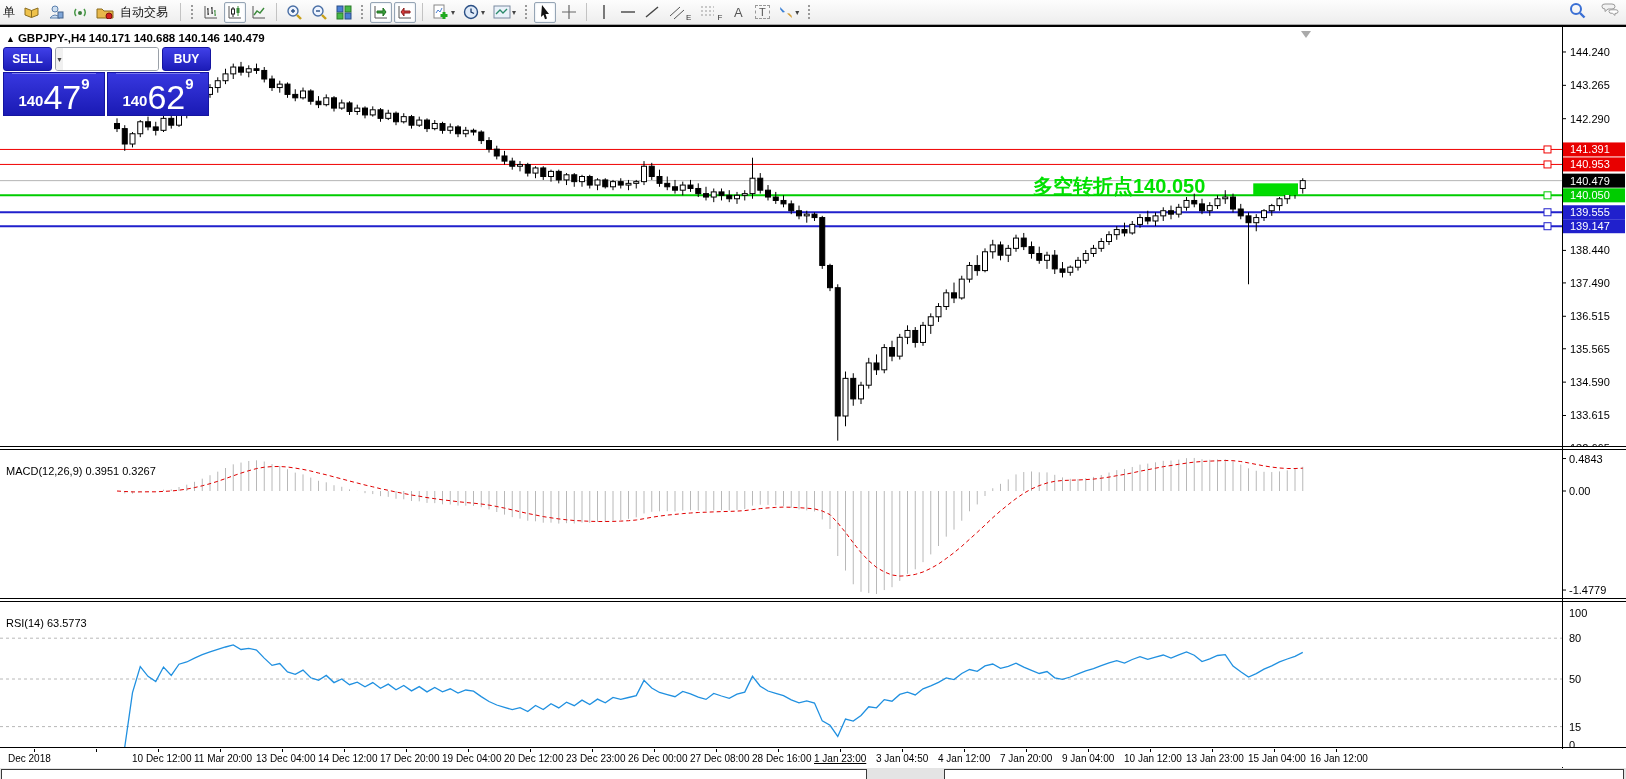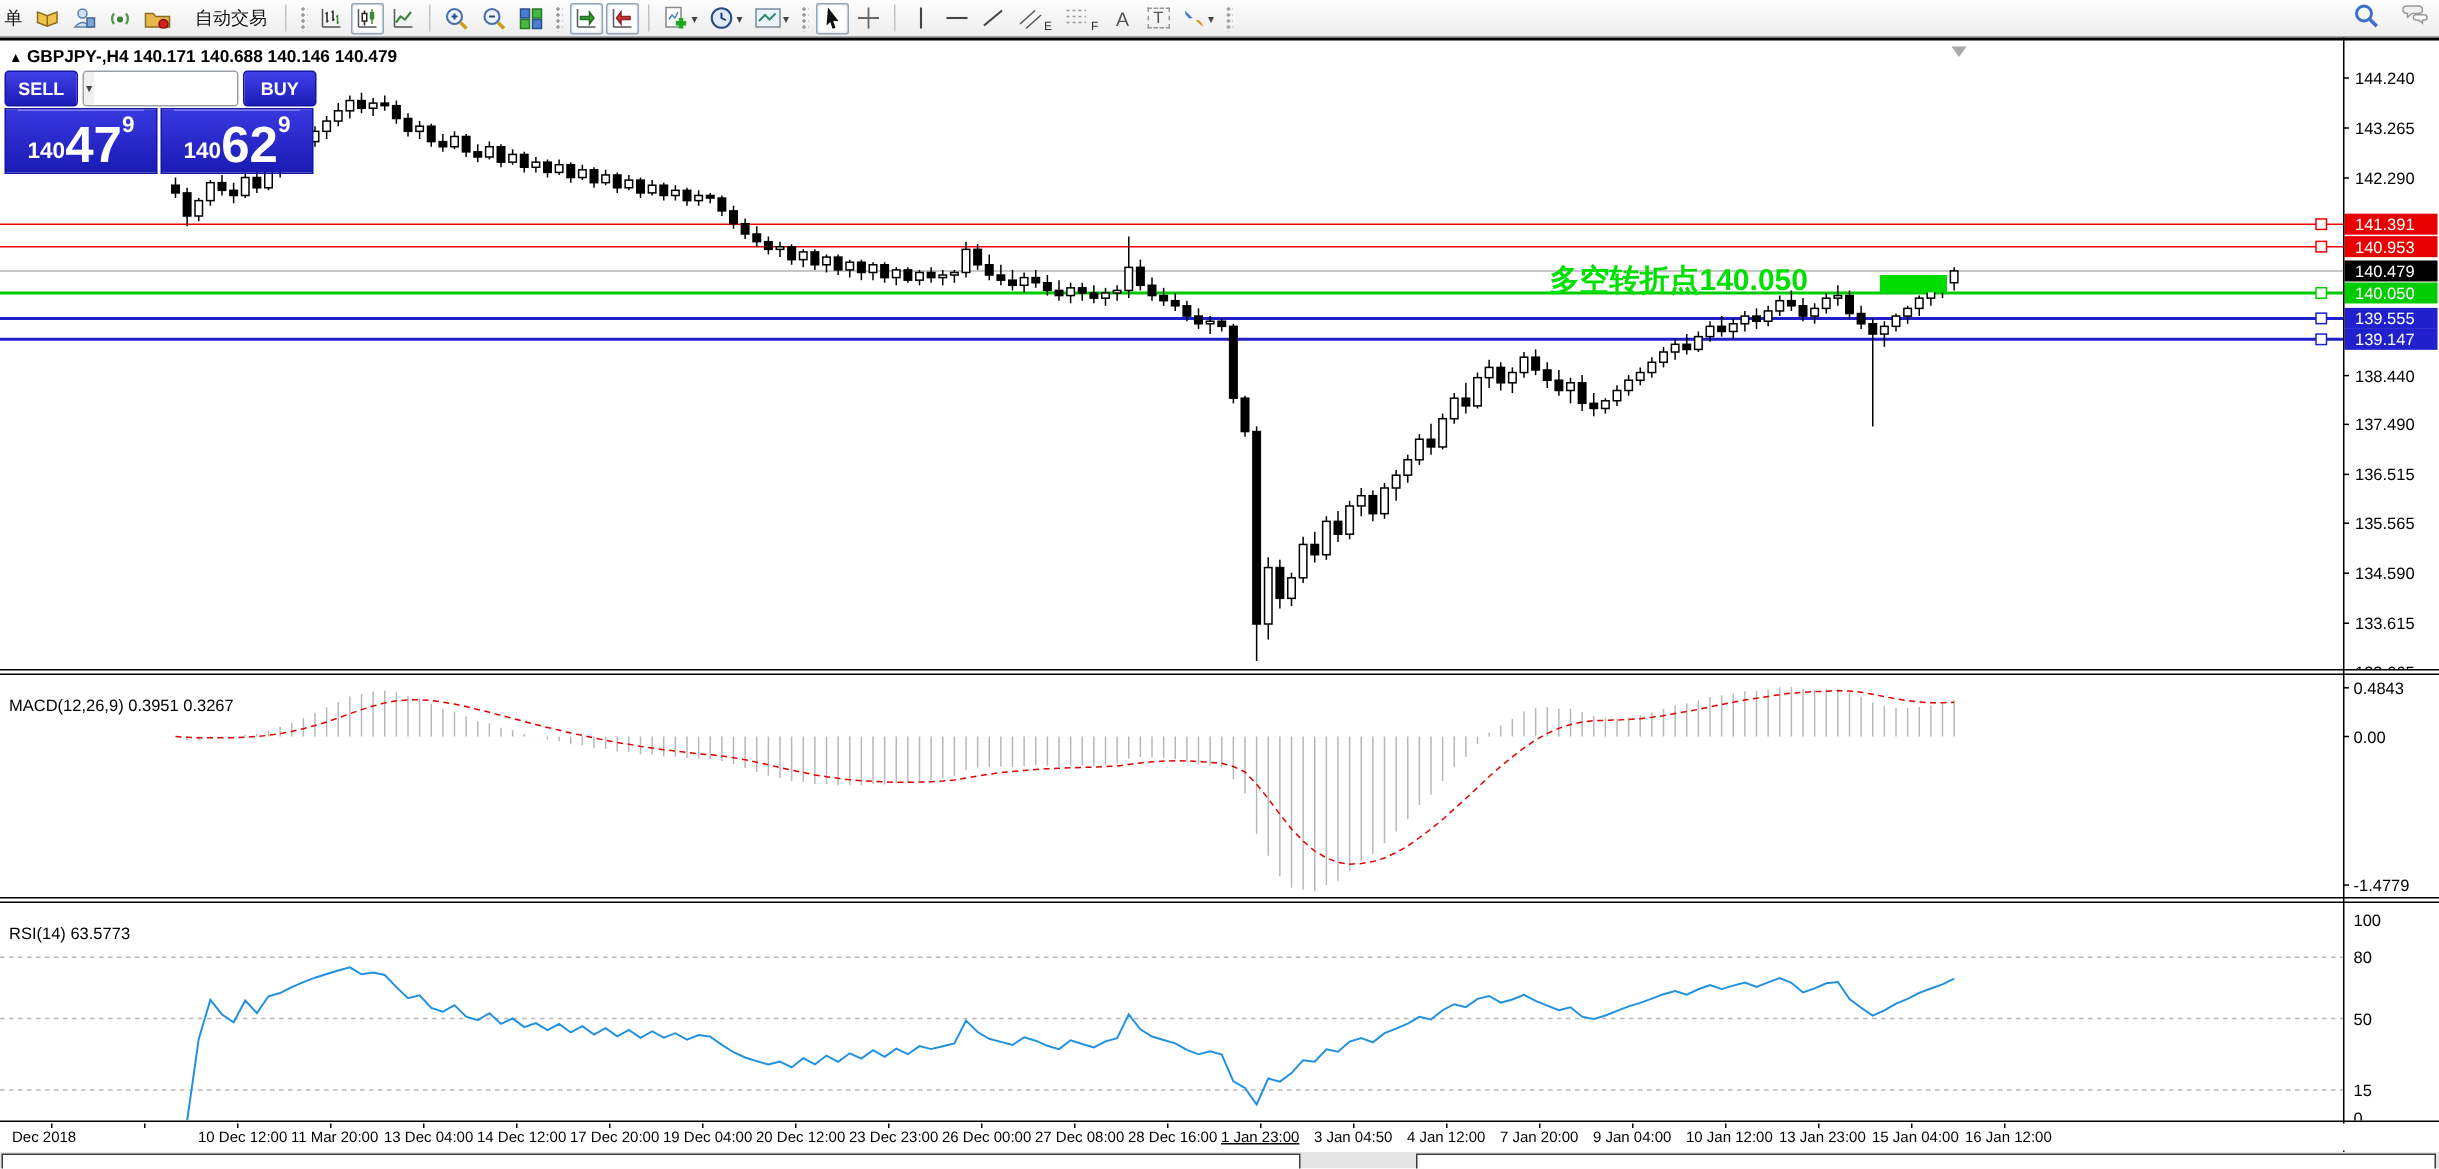--- a/index.html
+++ b/index.html
@@ -53,21 +53,21 @@
          margin:0 3px; background:#fff; overflow:hidden; }
   .vol button { width:15px; border:none; background:#f0f0f0; font-size:7px; color:#444; }
   .vol input { flex:1; border:none; outline:none; text-align:right; font-size:14px; padding-right:4px;
                font-family:"Liberation Sans",sans-serif; }
   .ocp-row2 { display:flex; margin-top:1px; }
   .price-box { width:102px; height:44px; color:#fff; position:relative;
                background:linear-gradient(#3838e0,#1a1ab4); border:1px solid #1515a0;
                display:flex; align-items:flex-end; justify-content:center; padding-bottom:3px; }
   .price-box + .price-box { margin-left:2px; }
   .price-box .hundred { font-size:15px; font-weight:bold; margin-bottom:3px; }
-  .price-box .big { font-size:34px; font-weight:bold; line-height:30px;margin-top:48px; }
+  .price-box .big { font-size:34px; font-weight:normal; line-height:30px;margin-top:48px; }
   .price-box .sup { font-size:15px; font-weight:bold; align-self:flex-start; margin-top:2px; }
   .price-box::before { content:""; position:absolute; top:0; left:8px; right:8px; height:1px; background:#7a7af0; }
 
   
   #time-axis { position:absolute; left:0; top:749px; width:1626px; height:18px; background:#fff; }
   #time-axis .tlab { position:absolute; top:4px; font-size:10px; color:#000; white-space:nowrap; }
   #time-axis .ttick { position:absolute; top:0; width:1px; height:3px; background:#000; }
   #bottom-strip { position:absolute; left:0; top:768px; width:1626px; height:11px; background:#e4e4e4; }
   #bottom-strip .tabbox { position:absolute; top:1px; height:14px; background:#fff; border:1px solid #3a3a3a; }
 </style>
@@ -90,21 +90,21 @@
           <path d="M2 14 Q7 8 12 14 Z" fill="#cfe0f2" stroke="#5b80ad"></path>
           <rect x="10" y="8" width="5" height="6" fill="#7fa6d8" stroke="#44638c"></rect>
         </svg>
     </span>
     <span class="tb-btn">
       <svg width="16" height="16">
           <circle cx="8" cy="9" r="2" fill="#3a7f3a"></circle>
           <path d="M4 12 A6 6 0 0 1 4 5 M12 5 A6 6 0 0 1 12 12" fill="none" stroke="#4a9a4a" stroke-width="1.5"></path>
         </svg>
     </span>
-    <span class="tb-btn" style="gap:13px;">
+    <span class="tb-btn" style="gap:3px;">
       <svg width="18" height="14">
           <path d="M1 4 L6 4 L8 6 L17 6 L17 13 L1 13 Z" fill="#E8B84B" stroke="#8a6d1f"></path>
           <circle cx="13" cy="11" r="3" fill="#D42020" stroke="#7d0f0f"></circle>
         </svg>
       <span class="tb-label">自动交易</span>
     </span>
     <span class="tsep"></span>
       <span class="grip"></span>
     <span class="tb-btn">
       <svg width="16" height="15">

